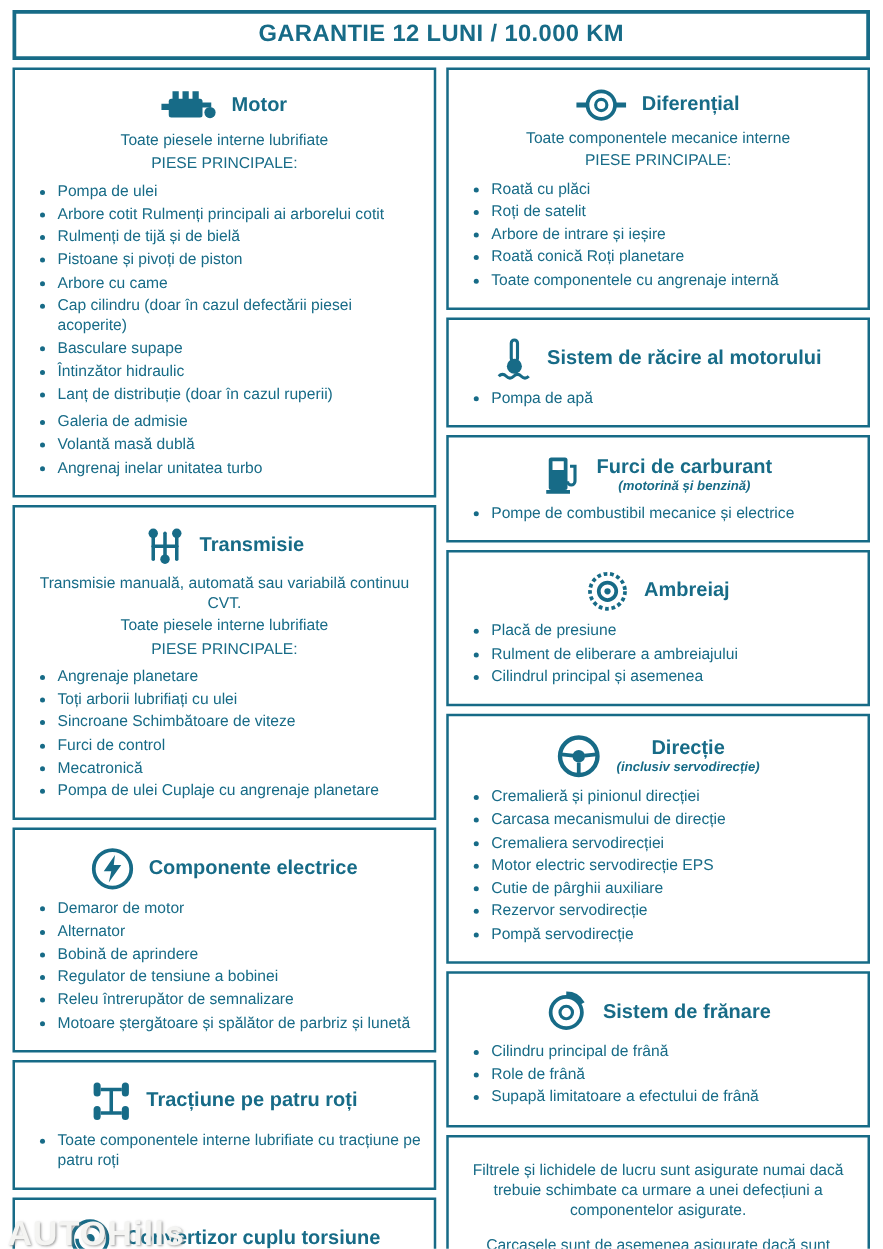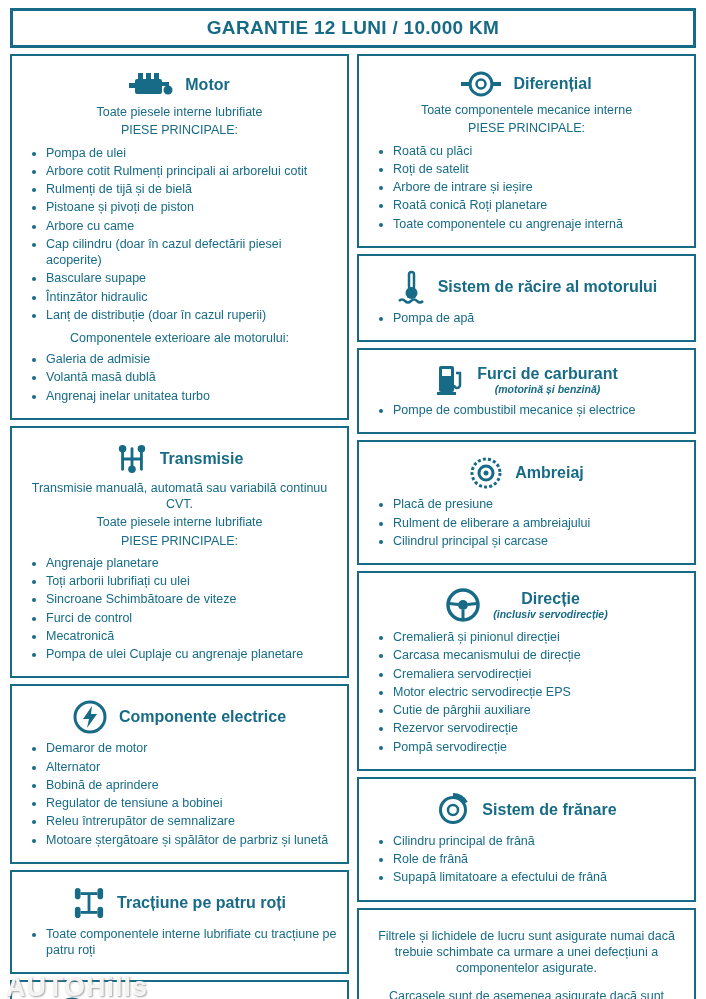--- a/index.html
+++ b/index.html
@@ -84,21 +84,20 @@
             <li>Pompa de ulei</li>
             <li>Arbore cotit Rulmenți principali ai arborelui cotit</li>
             <li>Rulmenți de tijă și de bielă</li>
             <li>Pistoane și pivoți de piston</li>
             <li>Arbore cu came</li>
             <li>Cap cilindru (doar în cazul defectării piesei acoperite)</li>
             <li>Basculare supape</li>
             <li>Întinzător hidraulic</li>
             <li>Lanț de distribuție (doar în cazul ruperii)</li>
           </ul>
-        <p class="mid">Componentele exterioare ale motorului:</p>
         <ul class="bullets">
             <li>Galeria de admisie</li>
             <li>Volantă masă dublă</li>
             <li>Angrenaj inelar unitatea turbo</li>
           </ul>
       </section>
 
       <section class="box">
         <div class="box-head">
           <span class="icon">
@@ -276,21 +275,21 @@
               <circle cx="17" cy="17" r="2.5" fill="currentColor"></circle>
             </svg>
           </span>
           <div class="title-wrap">
             <h2 class="box-title">Ambreiaj</h2>
           </div>
         </div>
         <ul class="bullets">
             <li>Placă de presiune</li>
             <li>Rulment de eliberare a ambreiajului</li>
-            <li>Cilindrul principal și carcase</li>
+            <li>Cilindrul principal și asemenea</li>
           </ul>
       </section>
 
       <section class="box">
         <div class="box-head">
           <span class="icon">
             <svg width="36" height="36" viewBox="0 0 36 36">
               <circle cx="18" cy="18" r="15" fill="none" stroke="currentColor" stroke-width="3.5"></circle>
               <circle cx="18" cy="18" r="5" fill="currentColor"></circle>
               <line x1="4" y1="16.5" x2="13.5" y2="17.5" stroke="currentColor" stroke-width="3"></line>

